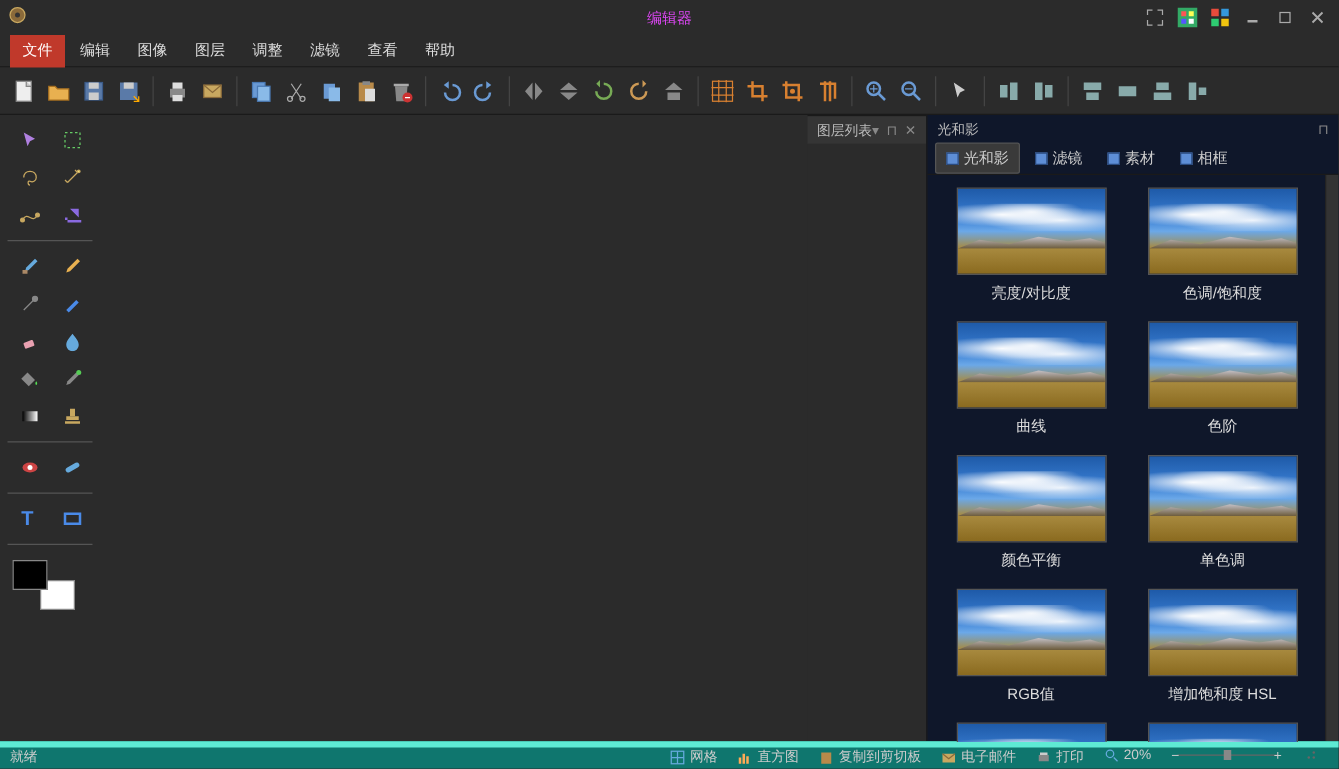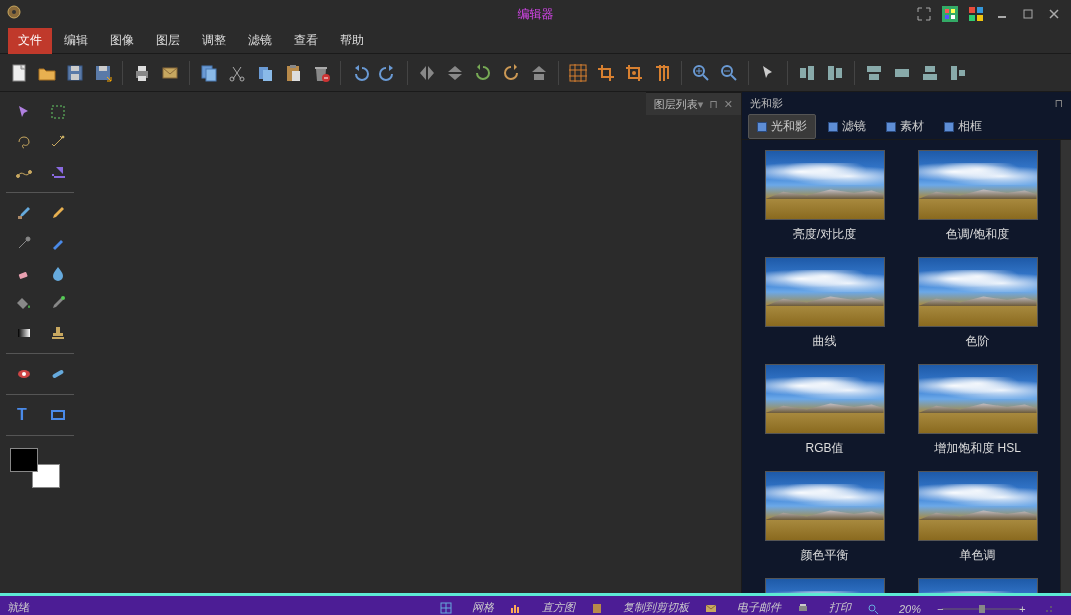--- a/index.html
+++ b/index.html
@@ -34,22 +34,22 @@
 .tab { display:flex; align-items:center; gap:4px; padding:3px 8px; color:#ccc; font-size:12px; }
 .tab.active { background:#3a3a3a; border:1px solid #555; border-radius:2px; }
 .tab .sq { width:10px; height:10px; background:#5e8ed6; border:1px solid #2a4a7e; }
 .gallery { flex:1; overflow-y:auto; padding:10px 6px; }
 .grow { display:flex; justify-content:space-around; margin-bottom:14px; }
 .gitem { width:130px; display:flex; flex-direction:column; align-items:center; gap:6px; }
 .thumb { width:120px; height:70px; background:linear-gradient(to bottom,#1e5aa8 0%,#3a7fd4 35%,#6ba8e8 50%,#a88a3f 70%,#8a6a1f 100%); position:relative; border:1px solid #555; overflow:hidden; }
 .thumb::before { content:""; position:absolute; top:12px; left:0; right:0; height:22px; background:radial-gradient(ellipse at 30% 40%,rgba(255,255,255,.95),transparent 50%),radial-gradient(ellipse at 70% 60%,rgba(255,255,255,.9),transparent 55%),radial-gradient(ellipse at 50% 30%,rgba(255,255,255,.85),transparent 50%); }
 .thumb::after { content:""; position:absolute; bottom:20px; left:0; right:0; height:12px; background:linear-gradient(to top,#6b5a3a,#d8d8e8); clip-path:polygon(0 100%,15% 40%,35% 70%,55% 20%,75% 50%,90% 30%,100% 60%,100% 100%); }
 .glabel { font-size:12px; color:#ddd; }
-.statusbar { height:22px; background:#4c1d95; border-top:3px solid #5eead4; display:flex; align-items:flex-end; padding:0 8px; font-size:11px; }
-.statusbar .sitem { display:flex; align-items:center; gap:20px; padding:0 8px; color:#ccc;font-style:italic; }
+.statusbar { height:22px; background:#0f766e; border-top:5px solid #5eead4; display:flex; align-items:flex-start; padding:0 8px; font-size:11px; }
+.statusbar .sitem { display:flex; align-items:center; gap:4px; padding:0 8px; color:#ccc; }
 .statusbar .spacer { flex:1; }
 .rscroll { width:11px; background:#333; border-left:1px solid #222; }
 svg { pointer-events:none; }
 .gallery::-webkit-scrollbar{width:10px}.gallery::-webkit-scrollbar-track{background:#2b2b2b}.gallery::-webkit-scrollbar-thumb{background:#555}
 </style>
 </head>
 <body>
 
 <div class="titlebar">
   <div style="width:20px;height:20px;margin-left:6px">
@@ -503,35 +503,35 @@
               <div class="glabel">曲线</div>
             </div>
           <div class="gitem">
               <div class="thumb"></div>
               <div class="glabel">色阶</div>
             </div>
         </div>
         <div class="grow">
           <div class="gitem">
               <div class="thumb"></div>
+              <div class="glabel">颜色平衡</div>
+            </div>
+          <div class="gitem">
+              <div class="thumb"></div>
+              <div class="glabel">单色调</div>
+            </div>
+        </div>
+        <div class="grow">
+          <div class="gitem">
+              <div class="thumb"></div>
               <div class="glabel">RGB值</div>
             </div>
           <div class="gitem">
               <div class="thumb"></div>
               <div class="glabel">增加饱和度 HSL</div>
-            </div>
-        </div>
-        <div class="grow">
-          <div class="gitem">
-              <div class="thumb"></div>
-              <div class="glabel">颜色平衡</div>
-            </div>
-          <div class="gitem">
-              <div class="thumb"></div>
-              <div class="glabel">单色调</div>
             </div>
         </div>
         <div class="grow">
           <div class="gitem">
               <div class="thumb"></div>
               <div class="glabel"></div>
             </div>
           <div class="gitem">
               <div class="thumb"></div>
               <div class="glabel"></div>

